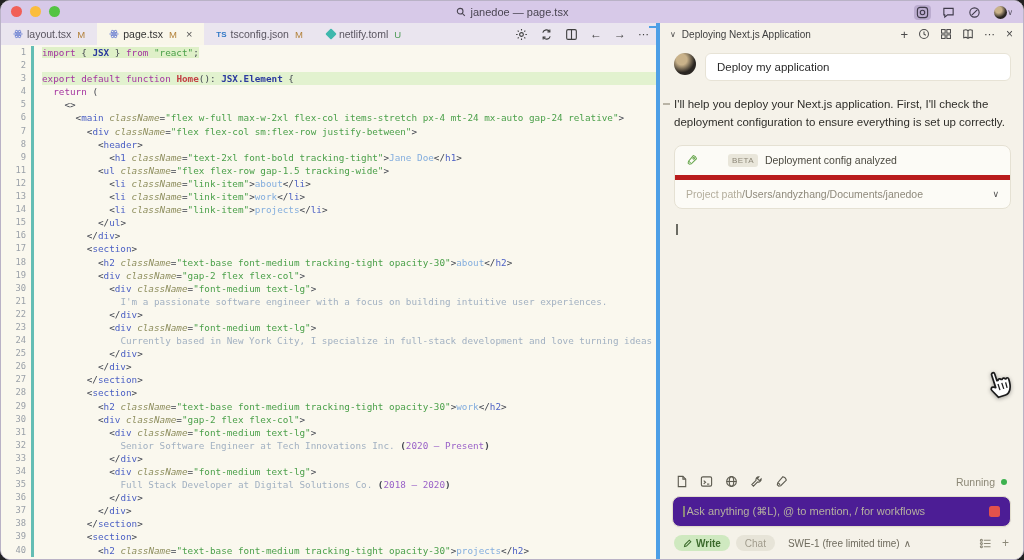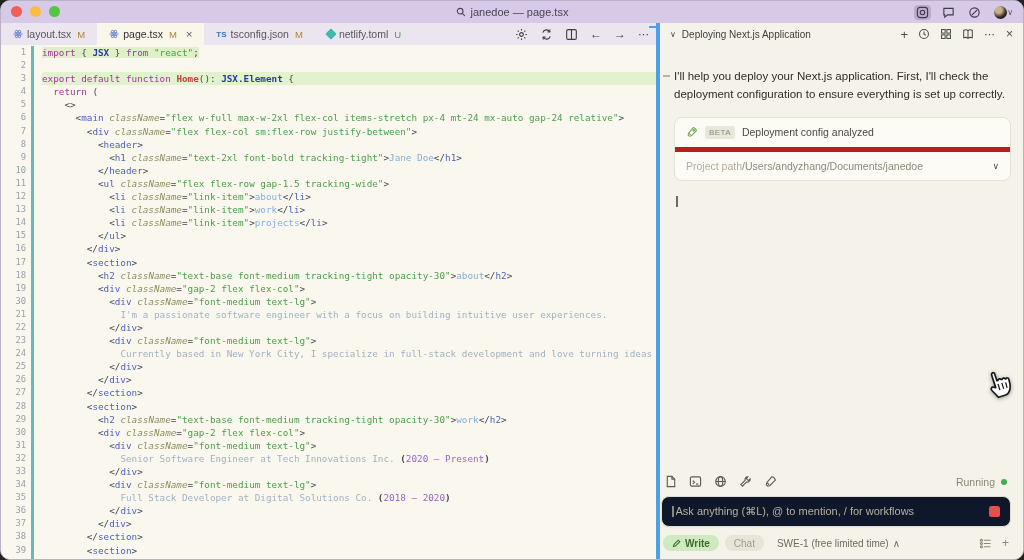--- a/index.html
+++ b/index.html
@@ -70,33 +70,33 @@
   .panel-body { flex:1; min-height:0; padding:8px 12px 0 14px; position:relative; }
   .msg-row { display:flex; gap:9px; align-items:flex-start; }
   .avatar { width:22px; height:22px; flex:none; border-radius:50%;
             background:radial-gradient(circle at 35% 30%, #c9b28a 25%, #2a2622 62%); }
   .user-card { flex:1; background:#fff; border:1px solid #e7e3d6; border-radius:6px; padding:7px 11px;
                font-size:11.5px; color:#2b2b2b; }
   .assist-text { margin:15px 2px 13px 0; font-size:11.5px; line-height:1.55; color:#2e2d29; position:relative; }
   .assist-text::before { content:''; position:absolute; left:-11px; top:7px; width:7px; height:1.5px; background:#b9b4a6; }
   .config-card { background:#fcfbf6; border:1px solid #e5e1d3; border-radius:8px; }
   .cc-row1 { display:flex; align-items:center; gap:7px; padding:8px 11px; }
-  .beta { background:#e9e6da; color:#8d8878; font-size:8px; padding:2px 4px; border-radius:3px; letter-spacing:.4px; }
+  .beta { background:#e9e6da; color:#8d8878; font-size:8px; padding:2px 4px; border-radius:3px; letter-spacing:.4px;margin-left:23px; }
   .cc-title { font-size:10.5px; color:#4c4a41; }
   .cc-row2 { border-top:5px solid #b91c1c; padding:8px 11px; display:flex; align-items:center; }
   .cc-label { font-size:10.5px; color:#b3ad9c; }
   .cc-value { font-size:10.5px; color:#8e897b; flex:1; }
   .cc-chev { font-size:9px; color:#4f4f4f; }
   .caret { width:1.5px; height:11px; background:#6b6b63; margin-top:15px; margin-left:2px; }
 
-  .panel-foot { flex:none; padding:4px 12px 8px 1px; }
+  .panel-foot { flex:none; padding:4px 12px 8px 12px; }
   .tools-row { display:flex; align-items:center; gap:12px; color:#5d5b50; padding:2px 4px 8px 4px; }
   .running { margin-left:auto; font-size:10.5px; color:#8c8876; display:flex; align-items:center; gap:6px; }
   .dot { width:6px; height:6px; border-radius:50%; background:#3cb14e; }
-  .input-box { background:#0f172a; border:1px solid #e2ddcd; border-radius:8px; padding:8px 10px;
+  .input-box { background:#4c1d95; border:1px solid #e2ddcd; border-radius:8px; padding:8px 10px;
                display:flex; align-items:center; gap:2px; box-shadow:0 1px 2px rgba(0,0,0,.04); }
   .caret2 { width:1.5px; height:11px; background:#8b877a; flex:none; }
   .placeholder { color:#b5b0a0; font-size:11px; flex:1; white-space:nowrap; overflow:hidden; }
   .stop { width:11px; height:11px; background:#e2524b; border-radius:2.5px; flex:none; }
   .mode-row { display:flex; align-items:center; gap:6px; padding:8px 2px 0 2px; font-size:10px; color:#8c8878; }
   .write-pill { background:#cfe9c0; color:#3c6b2d; font-weight:bold; border-radius:10px; padding:2.5px 9px;
                 display:flex; gap:4px; align-items:center; }
   .chat-pill { background:#e7e4d8; color:#a19c8d; border-radius:10px; padding:2.5px 9px; }
   .model { margin-left:7px; display:flex; align-items:flex-start; gap:4px; color:#6f6b5e; font-size:10px; }
   .mode-right { margin-left:auto; display:flex; align-items:center; gap:10px; color:#8c8878; }
@@ -246,25 +246,20 @@
             <span class="ln">8</span>
             <span class="gut"></span>
             <span class="lt"><span class="tk-pln">          &lt;</span><span class="tk-tag">header</span><span class="tk-pln">&gt;</span></span>
           </div>
           <div class="cl">
             <span class="ln">9</span>
             <span class="gut"></span>
             <span class="lt"><span class="tk-pln">            &lt;</span><span class="tk-tag">h1</span><span class="tk-pln"> </span><span class="tk-attr">className</span><span class="tk-pln">=</span><span class="tk-str">"text-2xl font-bold tracking-tight"</span><span class="tk-pln">&gt;</span><span class="tk-lnk">Jane Doe</span><span class="tk-pln">&lt;/</span><span class="tk-tag">h1</span><span class="tk-pln">&gt;</span></span>
           </div>
           <div class="cl">
-            <span class="ln">10</span>
-            <span class="gut"></span>
-            <span class="lt"><span class="tk-pln">          &lt;/</span><span class="tk-tag">header</span><span class="tk-pln">&gt;</span></span>
-          </div>
-          <div class="cl">
             <span class="ln">11</span>
             <span class="gut"></span>
             <span class="lt"><span class="tk-pln">          &lt;</span><span class="tk-tag">ul</span><span class="tk-pln"> </span><span class="tk-attr">className</span><span class="tk-pln">=</span><span class="tk-str">"flex flex-row gap-1.5 tracking-wide"</span><span class="tk-pln">&gt;</span></span>
           </div>
           <div class="cl">
             <span class="ln">12</span>
             <span class="gut"></span>
             <span class="lt"><span class="tk-pln">            &lt;</span><span class="tk-tag">li</span><span class="tk-pln"> </span><span class="tk-attr">className</span><span class="tk-pln">=</span><span class="tk-str">"link-item"</span><span class="tk-pln">&gt;</span><span class="tk-lnk">about</span><span class="tk-pln">&lt;/</span><span class="tk-tag">li</span><span class="tk-pln">&gt;</span></span>
           </div>
           <div class="cl">
@@ -431,20 +426,24 @@
           <svg class="ic" width="12" height="12" viewBox="0 0 14 14" fill="none" stroke="#4a4a4a" stroke-width="1.2">
               <path d="M7 3C5.8 2 3.6 2 2 2.6v8.8C3.6 10.8 5.8 10.8 7 12c1.2-1.2 3.4-1.2 5-.6V2.6C10.4 2 8.2 2 7 3z"></path>
               <line x1="7" y1="3" x2="7" y2="12"></line>
             </svg>
           <span class="dots">⋯</span>
           <span class="ph-x">×</span>
         </div>
       </div>
 
       <div class="panel-body">
+        <div class="msg-row">
+          <div class="avatar"></div>
+          <div class="user-card">Deploy my application</div>
+        </div>
         <div class="assist-text">I'll help you deploy your Next.js application. First, I'll check the deployment configuration to ensure everything is set up correctly.</div>
 
         <div class="config-card">
           <div class="cc-row1">
             <svg class="ic" width="12" height="12" viewBox="0 0 14 14" fill="none" stroke="#6aa84f" stroke-width="1.2">
                 <path d="M8.5 1.8c2 .4 3.3 1.7 3.7 3.7l-6 6-2.2.5-1.5-1.5.5-2.2z"></path>
                 <circle cx="9" cy="5" r="1"></circle>
                 <path d="M3.5 8.5l2 2"></path>
               </svg>
             <span class="beta">BETA</span>

